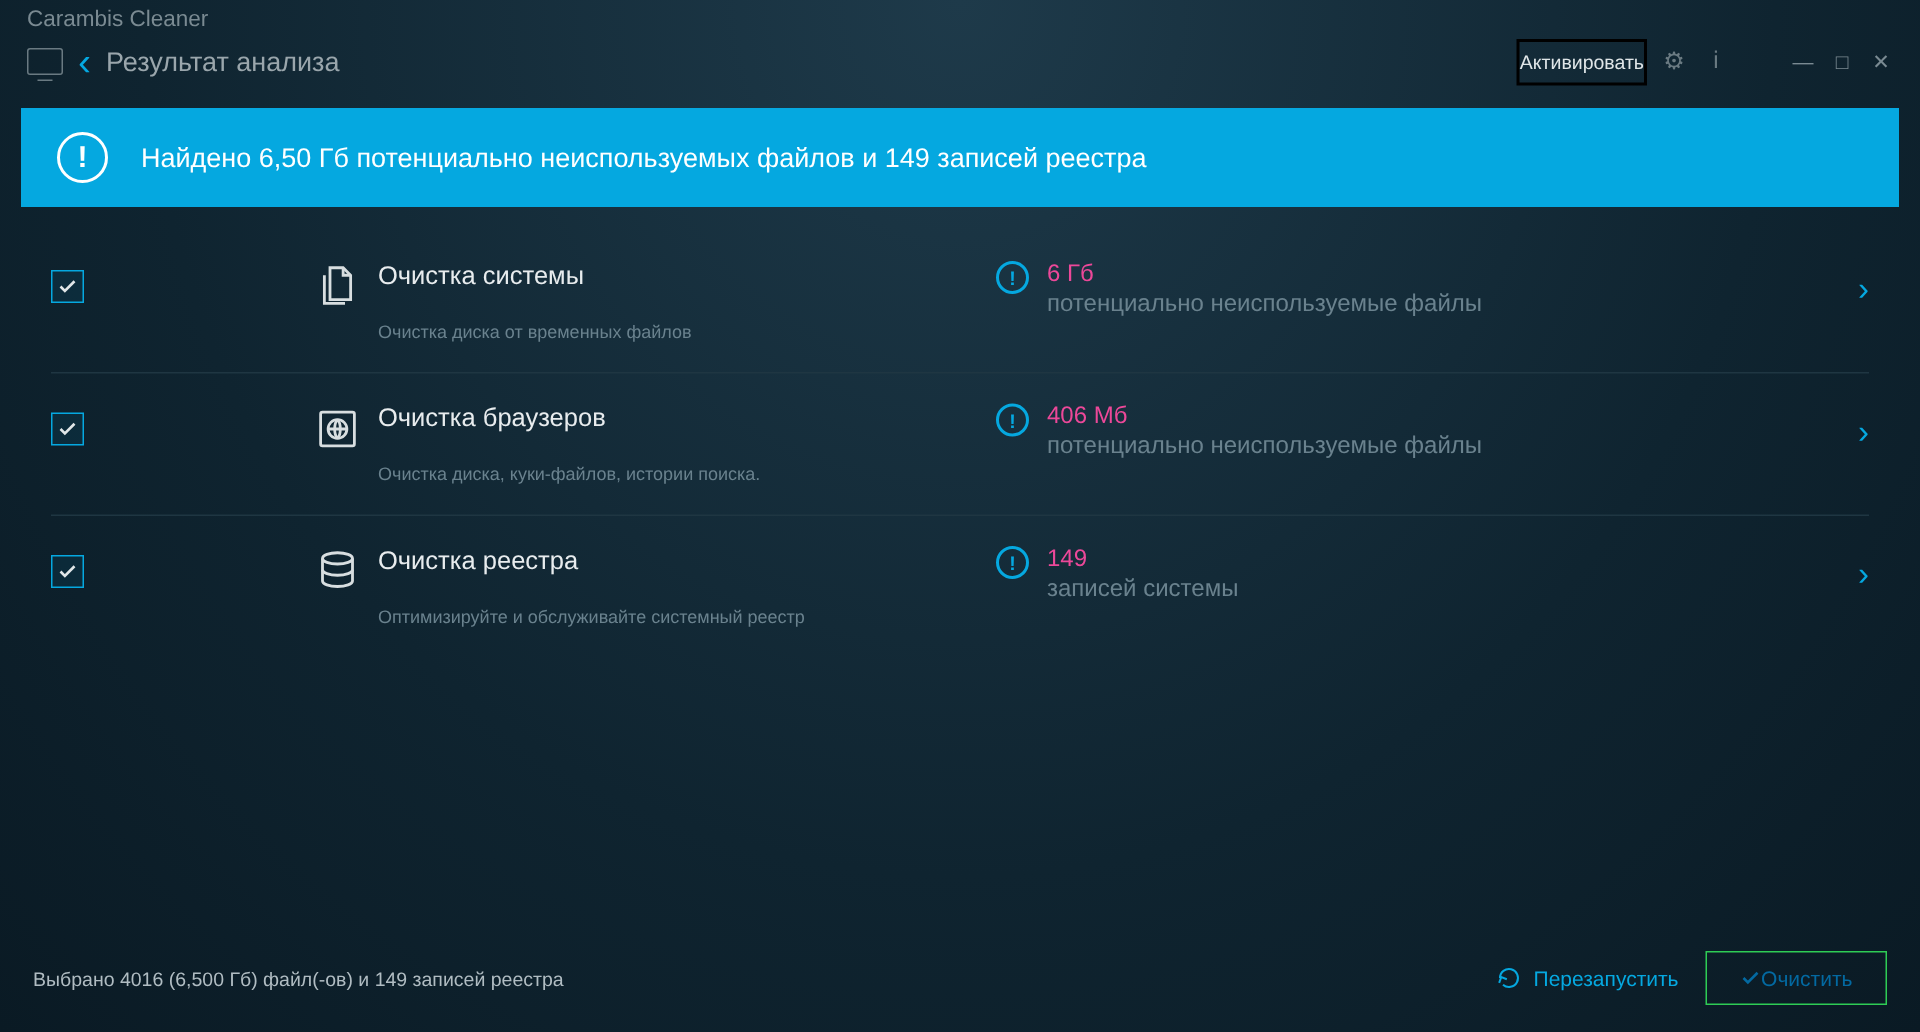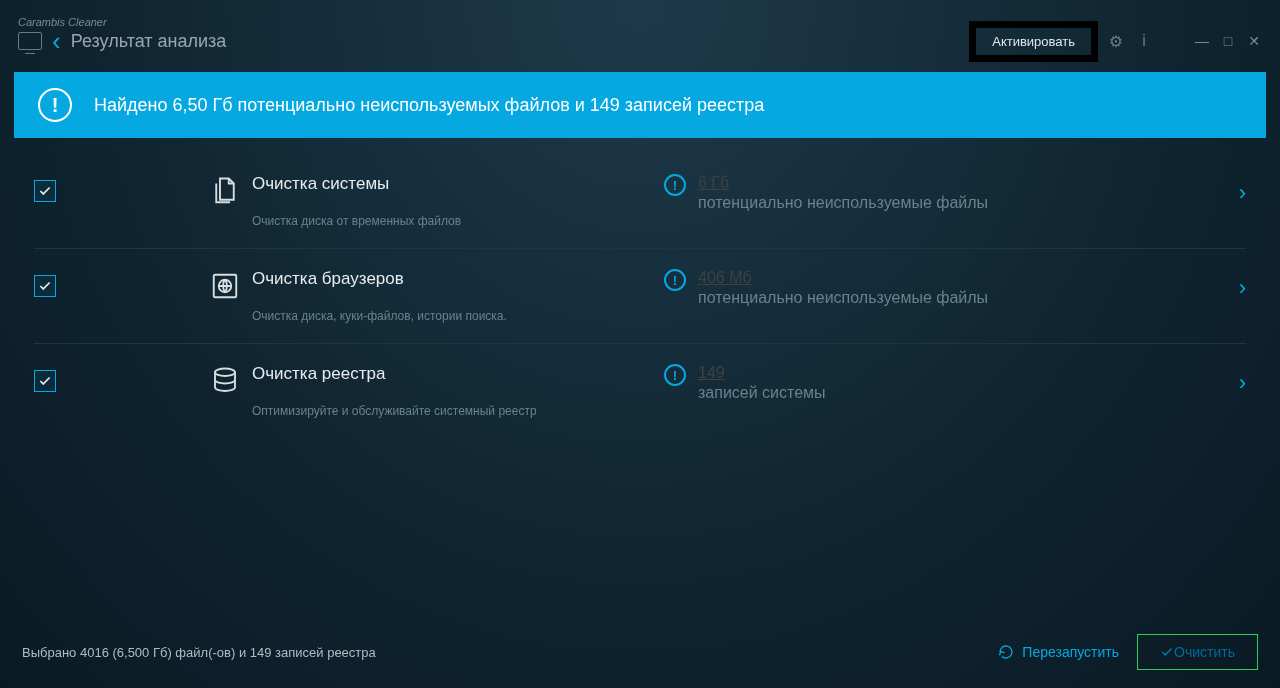--- a/index.html
+++ b/index.html
@@ -5,45 +5,44 @@
 * { margin: 0; padding: 0; box-sizing: border-box; font-family: 'Segoe UI', Tahoma, sans-serif; }
 html, body { width: 1280px; height: 688px; overflow: hidden; }
 body {
   background: radial-gradient(ellipse at center top, #1e3a4a 0%, #0f2430 60%, #0a1a24 100%);
   color: #c8d0d4;
   display: flex;
   flex-direction: column;
 }
 .titlebar {
   height: 20px;
-  padding: 16px 0 0 18px;
-  font-size: 11px;
+  padding: 4px 0 0 18px;
+  font-size: 15px;
   color: #7a8a92;
-  font-style: italic;
 }
 .header {
   height: 42px;
   display: flex;
   align-items: center;
   padding: 0 18px;
   gap: 8px;
 }
 .header-left { display: flex; align-items: center; gap: 10px; flex: 1; }
 .monitor-icon {
   width: 24px; height: 18px; border: 1.5px solid #6a7a82; border-radius: 2px; position: relative;
 }
 .monitor-icon::after {
   content: ""; position: absolute; bottom: -5px; left: 50%; transform: translateX(-50%);
   width: 10px; height: 1.5px; background: #6a7a82;
 }
 .back-chevron { color: #05a8e0; font-size: 26px; font-weight: 300; cursor: pointer; line-height: 0.8; }
 .page-title { color: #9aa6ac; font-size: 18px; font-weight: 300; }
 .activate-btn {
-  border: 7px solid #000000; color: #e0e6e8; background: transparent;
-  padding: 6px 16px; font-size: 13px; cursor: pointer;
+  border: 2px solid #000000; color: #e0e6e8; background: transparent;
+  padding: 6px 0; font-size: 13px; cursor: pointer;
 }
 .hdr-icon { color: #6a7a82; font-size: 16px; cursor: pointer; width: 20px; text-align: center; }
 .hdr-gap { width: 18px; }
 .win-controls { display: flex; gap: 10px; margin-left: 6px; }
 .win-btn { color: #7a8a92; font-size: 14px; cursor: pointer; width: 16px; text-align: center; }
 
 .banner {
   margin: 10px 14px 16px 14px;
   background: #05a8e0;
   color: #fff;
@@ -75,21 +74,21 @@
 .cat-icon { width: 30px; height: 30px; color: #d8dee0; }
 .title-col { width: 412px; }
 .title-col .t1 { color: #e8ecee; font-size: 17px; font-weight: 400; }
 .title-col .t2 { color: #6a828e; font-size: 12px; margin-top: 20px; }
 .info-col { flex: 1; display: flex; align-items: flex-start; gap: 12px; }
 .info-icon {
   width: 22px; height: 22px; border: 2px solid #05a8e0; border-radius: 50%;
   display: flex; align-items: center; justify-content: center;
 }
 .info-icon span { color: #05a8e0; font-size: 13px; font-weight: bold; }
-.info-text .v1 { color: #404040; font-size: 16px; font-weight: 400; text-decoration: underline; }
+.info-text .v1 { color: #ec4899; font-size: 16px; font-weight: 400; }
 .info-text .v2 { color: #6a828e; font-size: 16px; margin-top: 2px; text-align: right; }
 .arrow-col { width: 30px; display: flex; align-items: center; justify-content: flex-end; padding-top: 6px; }
 .arrow-col .chev { color: #05a8e0; font-size: 22px; cursor: pointer; }
 
 .footer {
   margin-top: auto;
   display: flex;
   align-items: center;
   padding: 18px 22px;
   gap: 18px;

